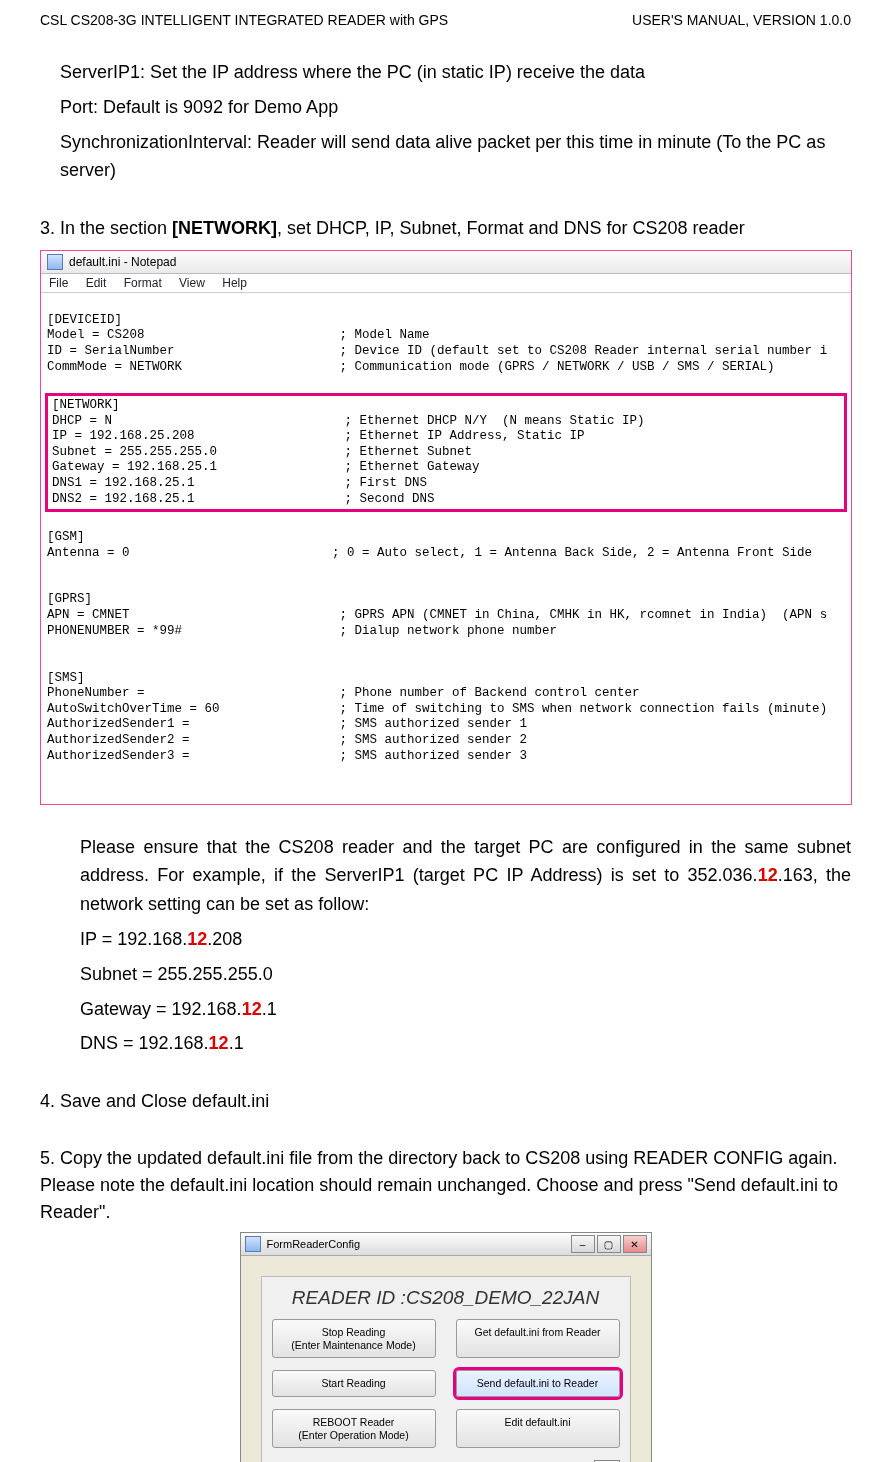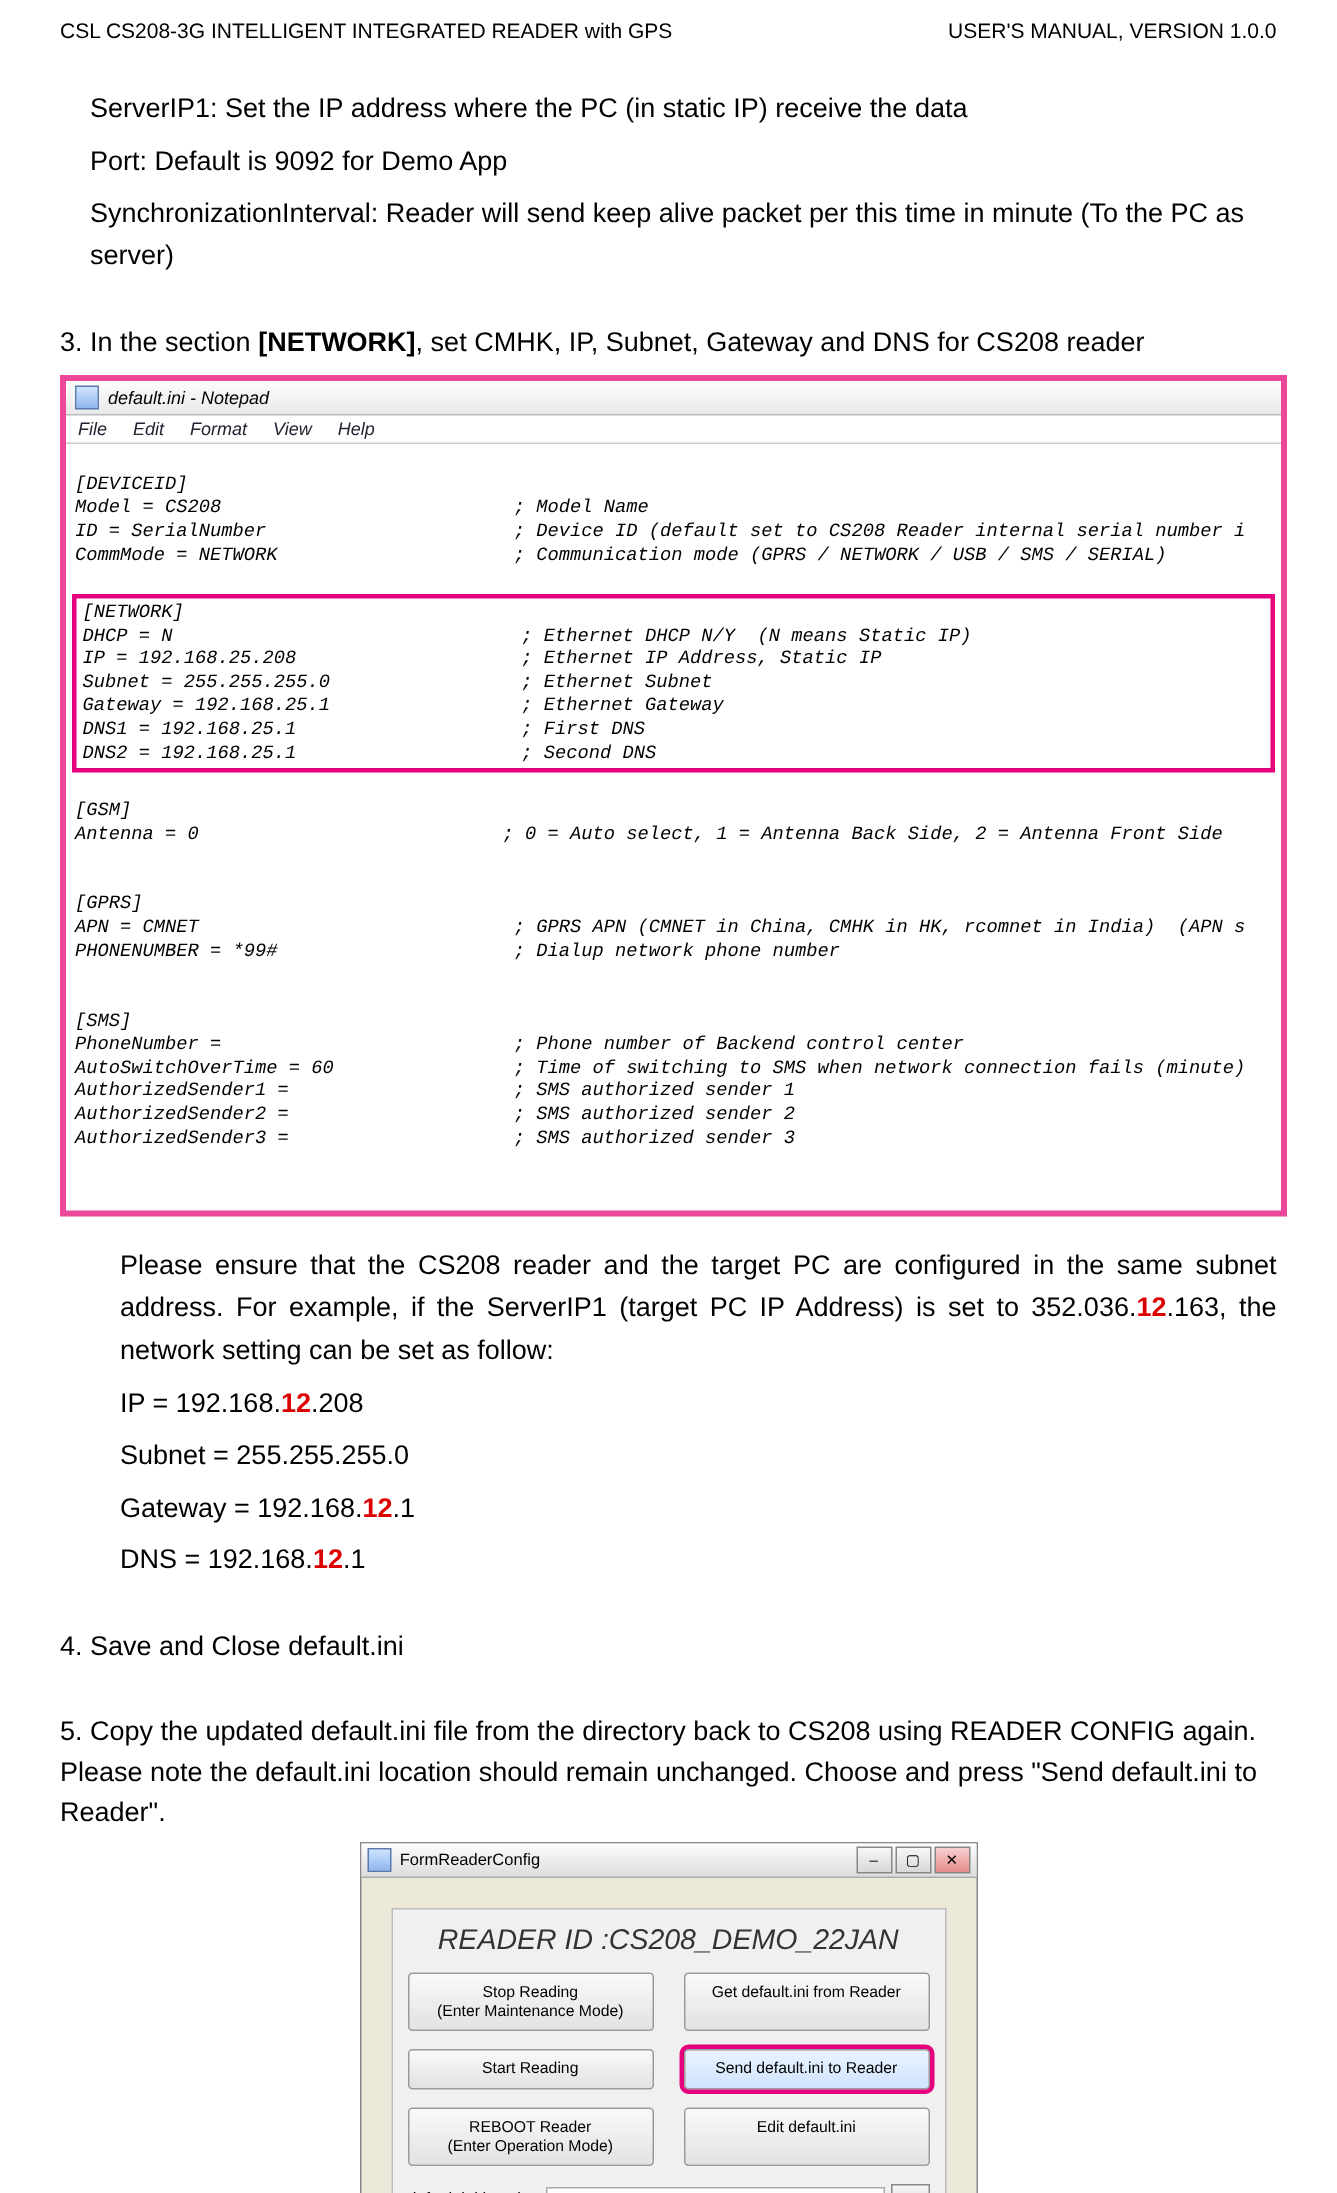--- a/index.html
+++ b/index.html
@@ -31,25 +31,24 @@
     line-height: 1.5;
     margin-top: 30px;
     margin-bottom: 8px;
   }
   .step-text .bold { font-weight: bold; }
   .red-bold { color: #d00; font-weight: bold; }
   .indent-block { margin-left: 20px; }
 
   
   .notepad-wrap {
-    border: 4px solid #ec4899;
+    border: 1px solid #ec4899;
     width: 810px;
-    margin: 4px 0 18px 0;
+    margin: 4px 0 28px 0;
     font-size: 12px;
-    font-style: italic;
   }
   .notepad-title {
     background: linear-gradient(#fdfdfd,#e9e9e9);
     border-bottom: 1px solid #bbb;
     padding: 3px 6px;
     display: flex;
     align-items: center;
     gap: 6px;
   }
   .np-icon {
@@ -162,24 +161,24 @@
 
 <div class="page">
 
   <div class="header-row">
     <span>CSL CS208-3G INTELLIGENT INTEGRATED READER with GPS</span>
     <span>USER'S  MANUAL,  VERSION  1.0.0</span>
   </div>
 
   <div class="body-text">ServerIP1:    Set the IP address where the PC (in static IP) receive the data</div>
   <div class="body-text">Port:               Default is 9092 for Demo App</div>
-  <div class="body-text">SynchronizationInterval:    Reader will send keep alive packet per this time in minute (To the PC as server)</div>
+  <div class="body-text">SynchronizationInterval:    Reader will send data alive packet per this time in minute (To the PC as server)</div>
 
   <div class="step-text">
-    <span>3. In the section </span><span class="bold">[NETWORK]</span><span>, set CMHK, IP, Subnet, Gateway and DNS for CS208 reader</span>
+    <span>3. In the section </span><span class="bold">[NETWORK]</span><span>, set DHCP, IP, Subnet, Format and DNS for CS208 reader</span>
   </div>
 
   <div class="notepad-wrap">
     <div class="notepad-title">
       <span class="np-icon"></span>
       <span>default.ini - Notepad</span>
     </div>
     <div class="notepad-menu">
       <span>File</span>
       <span>Edit</span>

